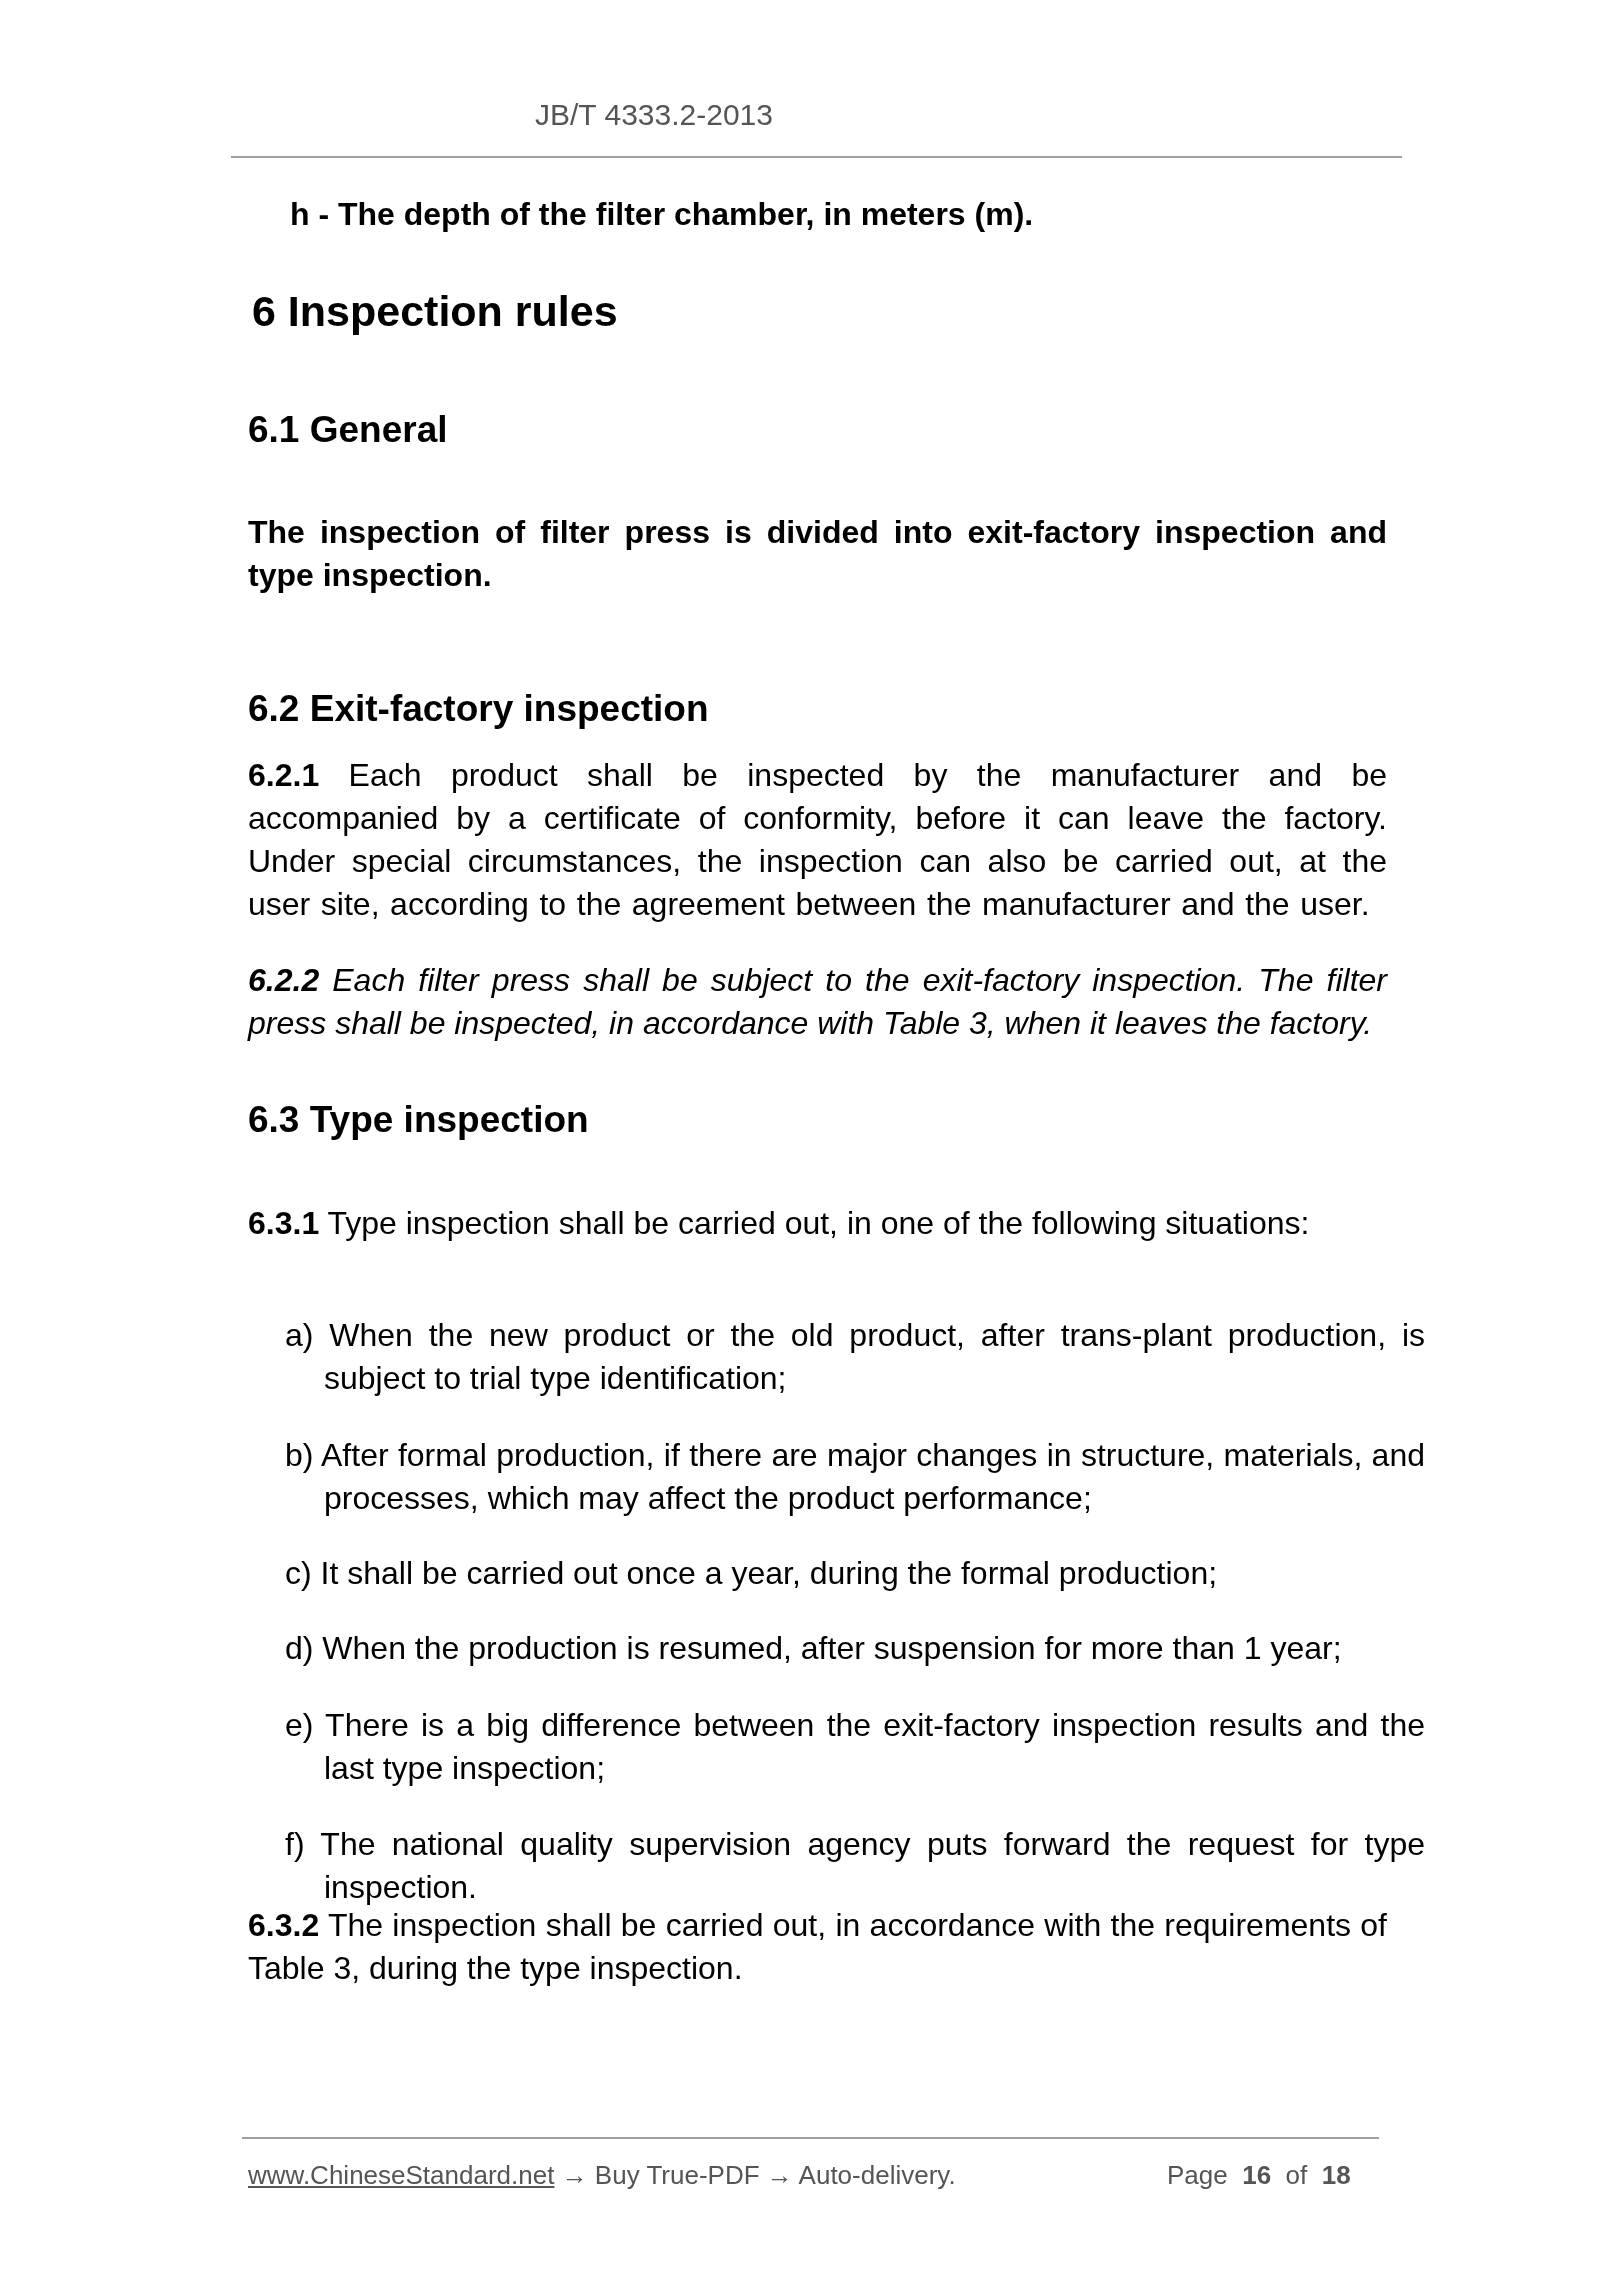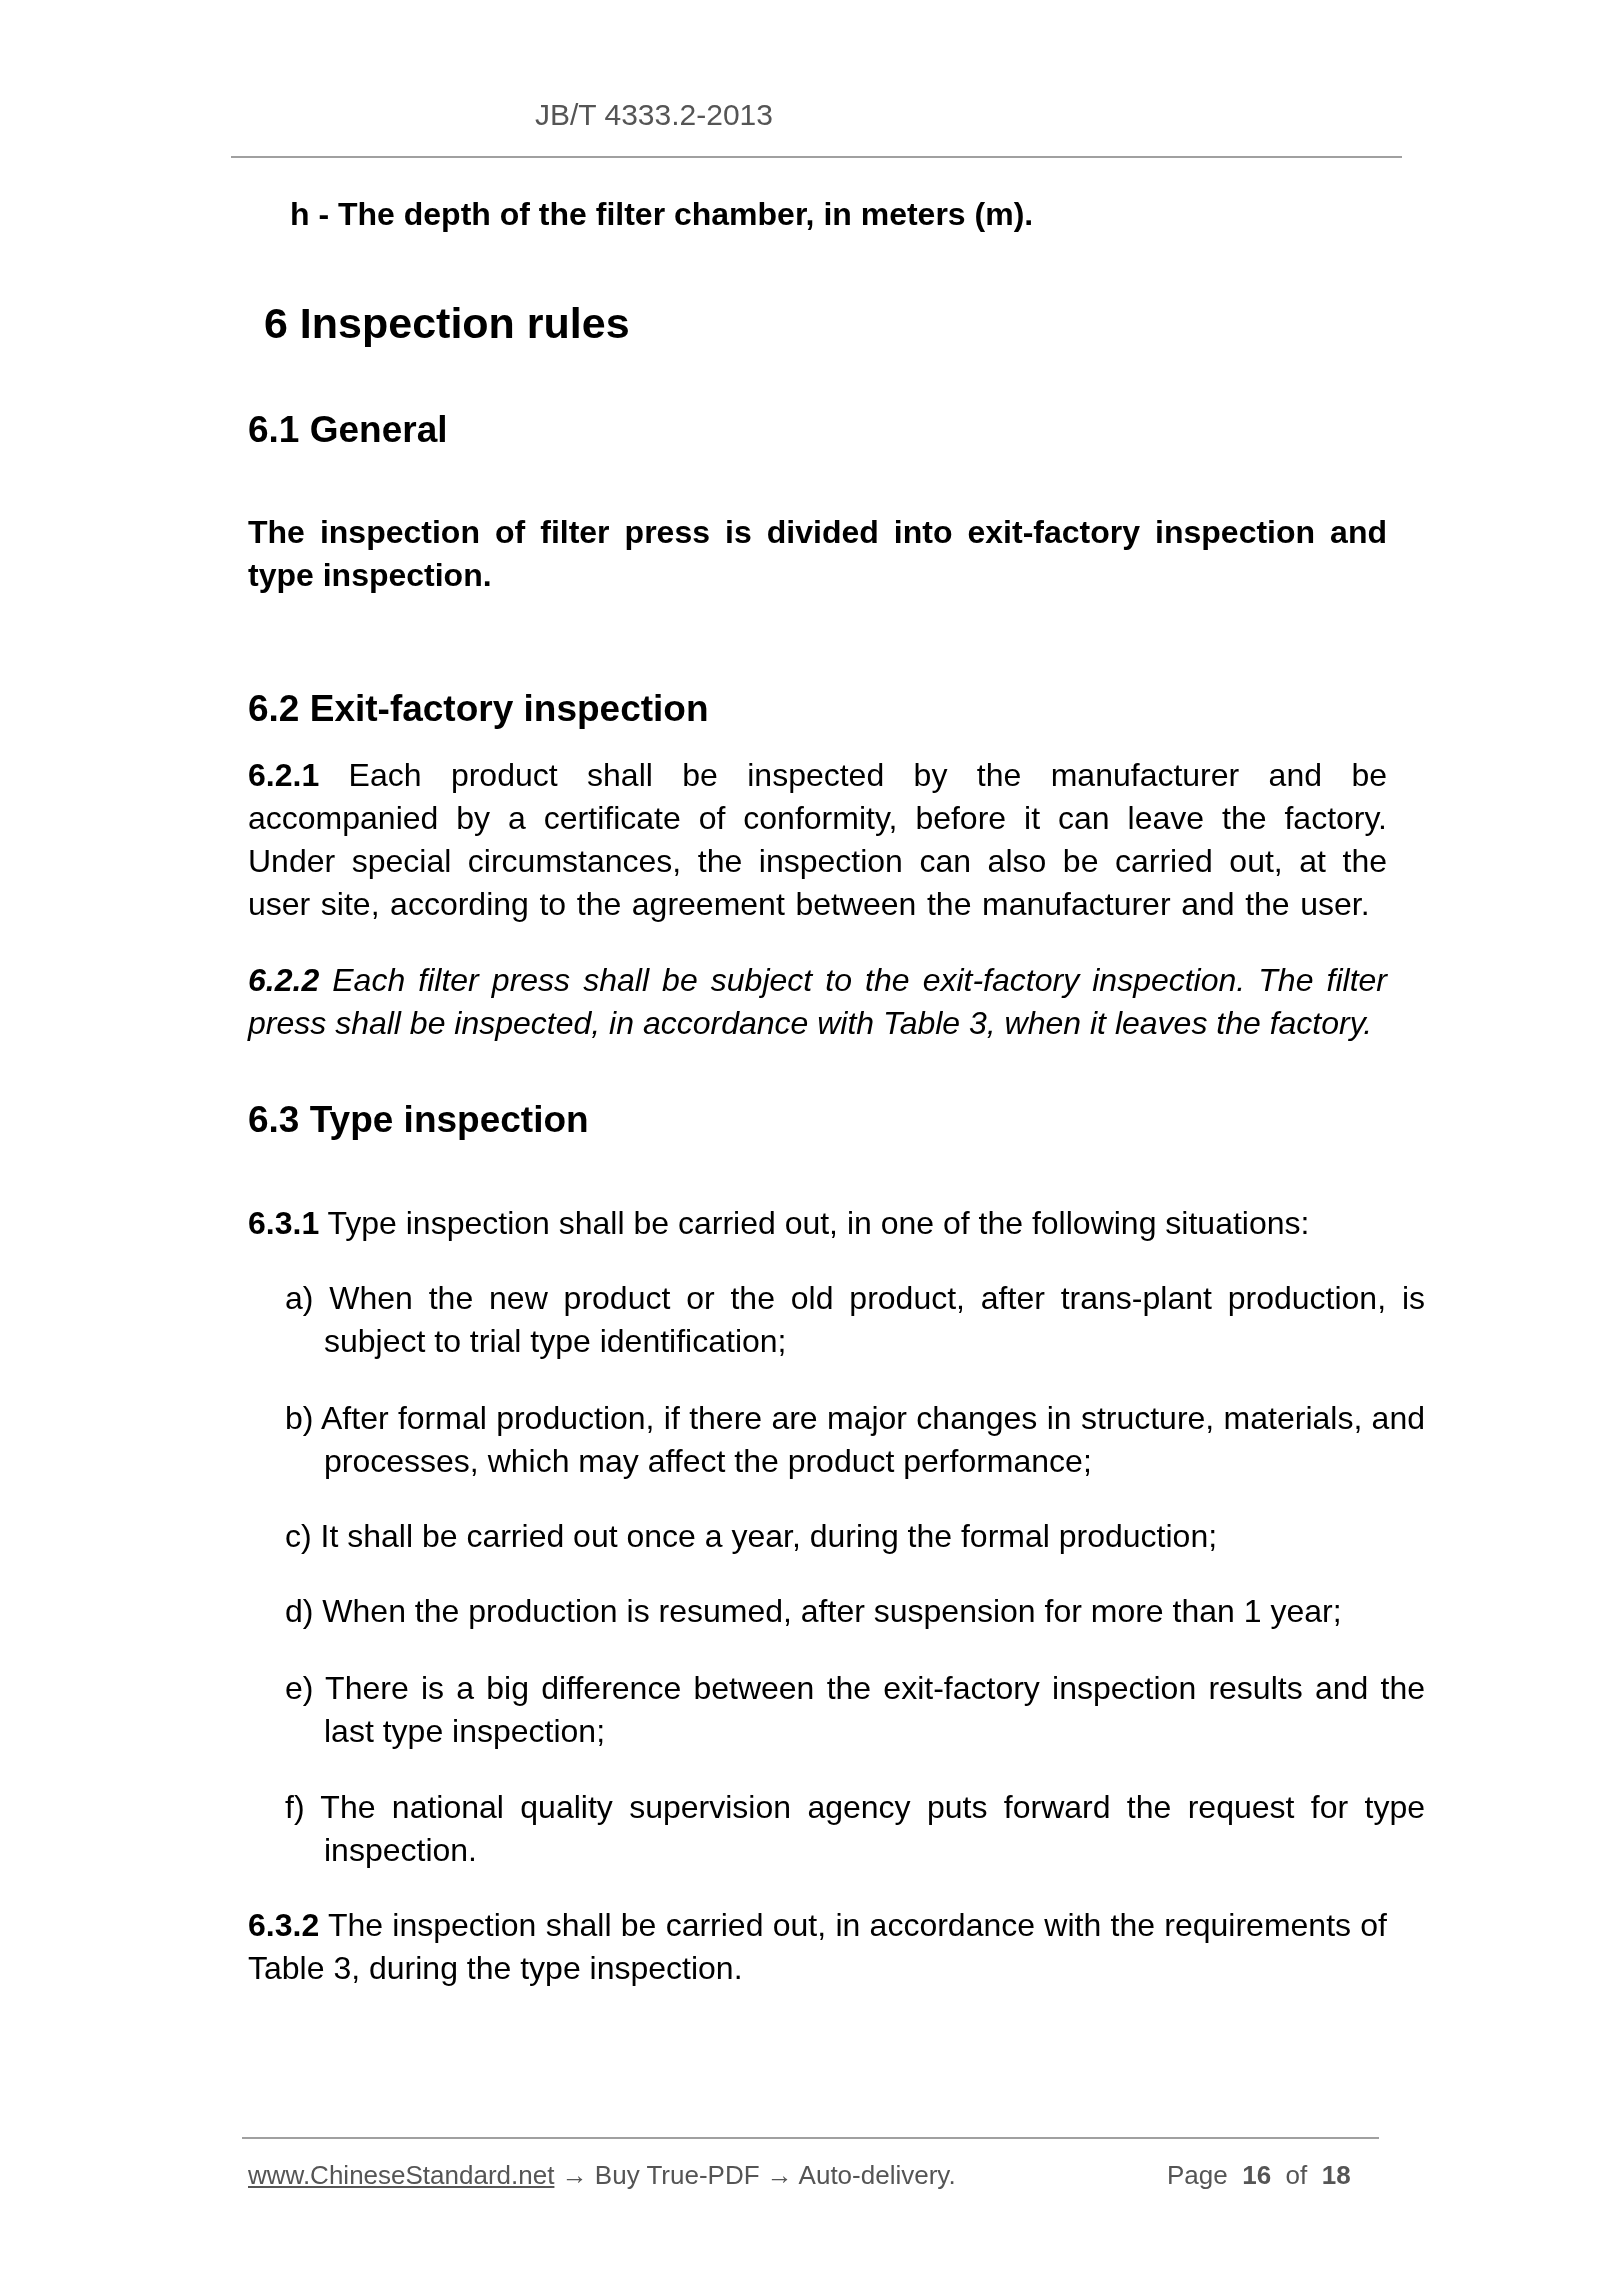--- a/index.html
+++ b/index.html
@@ -4,24 +4,24 @@
 <style>
   html, body { margin:0; padding:0; background:#ffffff; }
   body { width:1623px; height:2295px; position:relative; overflow:hidden;
          font-family:"Liberation Sans", sans-serif; color:#000; }
   .abs { position:absolute; }
   .hdr-title { left:0; width:1308px; top:98px; text-align:center; font-size:30px; color:#555; }
   .hdr-line { left:231px; width:1171px; top:156px; height:1.7px; background:#a0a0a0; }
   .body-text { font-size:32px; line-height:43px; }
   .just { text-align:justify; text-align-last:left; }
   .content { left:248px; width:1139px; }
-  h1.abs { margin:16px; font-size:43px; font-weight:bold; }
+  h1.abs { margin:4px; font-size:43px; font-weight:bold; }
   h2.abs { margin:0; font-size:37px; font-weight:bold; }
   .clause-num { font-weight:bold; }
-  .list-item { left:285px; width:1101px; padding-left:39px; text-indent:-39px; }
+  .list-item { left:285px; width:1101px; padding-left:39px; text-indent:-39px;margin-top:37px; }
   .ftr-line { left:242px; width:1137px; top:2137px; height:1.7px; background:#a0a0a0; }
   .ftr { top:2160px; font-size:26px; color:#555; }
   .ftr a { color:#555; text-decoration:underline; }
   .page-num b { color:#555; font-weight:bold; }
 </style>
 </head>
 <body>
 
 <div class="abs hdr-title">JB/T 4333.2-2013</div>
 <div class="abs hdr-line"></div>

